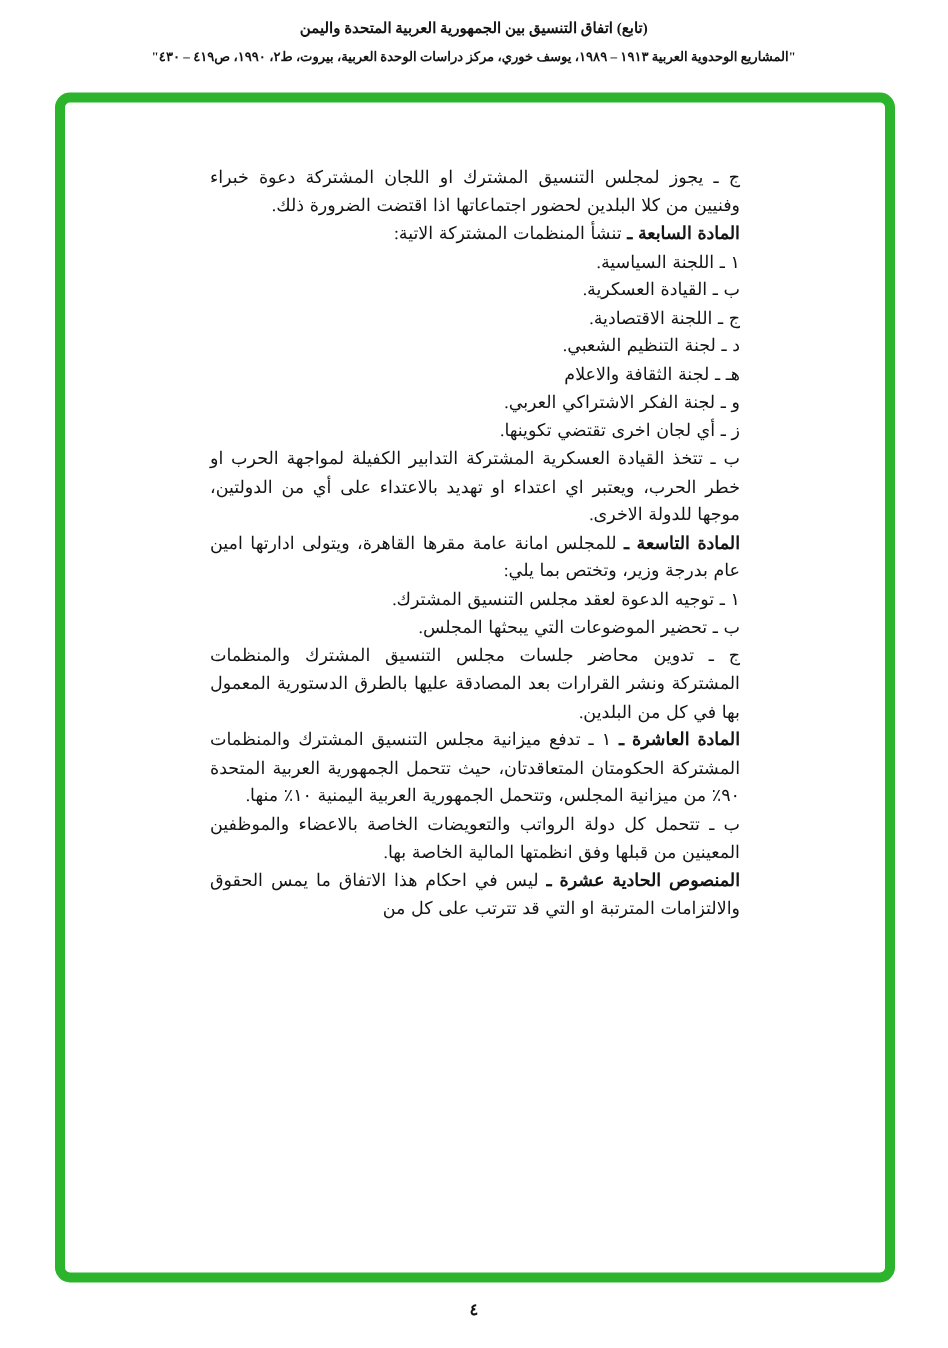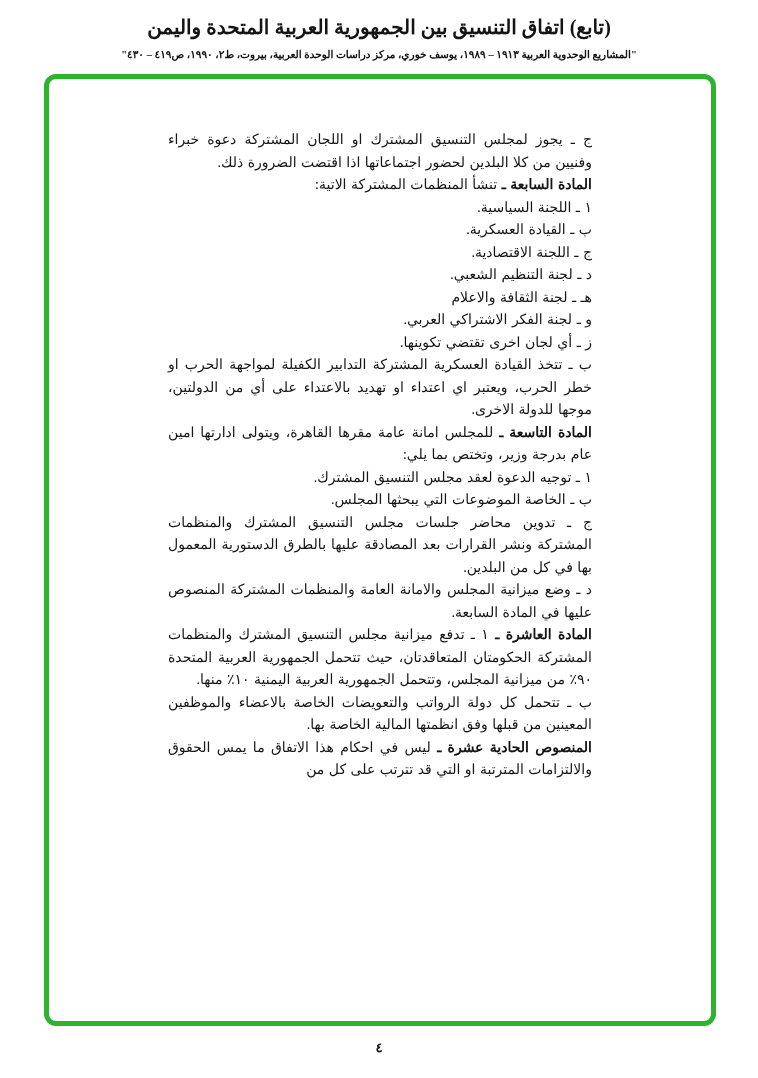--- a/index.html
+++ b/index.html
@@ -7,38 +7,38 @@
     width: 758px;
     height: 1078px;
     background: #ffffff;
     color: #141414;
     font-family: "Liberation Serif", "DejaVu Serif", serif;
     position: relative;
     overflow: hidden;
   }
   .doc-header { text-align: center; direction: rtl; }
   .doc-title {
-    font-size: 20px;
+    font-size: 12px;
     font-weight: bold;
     margin: 15px 0 0 0;
     letter-spacing: 0.2px;
   }
   .doc-source {
     font-size: 10.5px;
     font-weight: bold;
     margin-top: 9px;
     direction: rtl;
   }
   .green-frame {
     position: absolute;
     left: 44px;
     top: 74px;
     width: 672px;
     height: 952px;
-    border: 5px solid #000000;
+    border: 8px solid #000000;
     border-radius: 12px;
     box-sizing: border-box;
     background: #ffffff;
     overflow: hidden;
   }
   .text-column {
     direction: rtl;
     width: 424px;
     margin: 50px auto 0 auto;
     text-align: justify;
@@ -75,23 +75,22 @@
         <p class="para">١ ـ اللجنة السياسية.</p>
         <p class="para">ب ـ القيادة العسكرية.</p>
         <p class="para">ج ـ اللجنة الاقتصادية.</p>
         <p class="para">د ـ لجنة التنظيم الشعبي.</p>
         <p class="para">هـ ـ لجنة الثقافة والاعلام</p>
         <p class="para">و ـ لجنة الفكر الاشتراكي العربي.</p>
         <p class="para">ز ـ أي لجان اخرى تقتضي تكوينها.</p>
         <p class="para">ب ـ تتخذ القيادة العسكرية المشتركة التدابير الكفيلة لمواجهة الحرب او خطر الحرب، ويعتبر اي اعتداء او تهديد بالاعتداء على أي من الدولتين، موجها للدولة الاخرى.</p>
         <p class="para"><strong>المادة التاسعة ـ</strong> للمجلس امانة عامة مقرها القاهرة، ويتولى ادارتها امين عام بدرجة وزير، وتختص بما يلي:</p>
         <p class="para">١ ـ توجيه الدعوة لعقد مجلس التنسيق المشترك.</p>
-        <p class="para">ب ـ الخاصة الموضوعات التي يبحثها المجلس.</p>
+        <p class="para">ب ـ تحضير الموضوعات التي يبحثها المجلس.</p>
         <p class="para">ج ـ تدوين محاضر جلسات مجلس التنسيق المشترك والمنظمات المشتركة ونشر القرارات بعد المصادقة عليها بالطرق الدستورية المعمول بها في كل من البلدين.</p>
-        <p class="para">د ـ وضع ميزانية المجلس والامانة العامة والمنظمات المشتركة المنصوص عليها في المادة السابعة.</p>
         <p class="para"><strong>المادة العاشرة ـ</strong> ١ ـ تدفع ميزانية مجلس التنسيق المشترك والمنظمات المشتركة الحكومتان المتعاقدتان، حيث تتحمل الجمهورية العربية المتحدة ٩٠٪ من ميزانية المجلس، وتتحمل الجمهورية العربية اليمنية ١٠٪ منها.</p>
         <p class="para">ب ـ تتحمل كل دولة الرواتب والتعويضات الخاصة بالاعضاء والموظفين المعينين من قبلها وفق انظمتها المالية الخاصة بها.</p>
         <p class="para"><strong>المنصوص الحادية عشرة ـ</strong> ليس في احكام هذا الاتفاق ما يمس الحقوق والالتزامات المترتبة او التي قد تترتب على كل من</p>
       </div>
   </div>
 
   <div class="page-number">٤</div>
 
 </div>
 

